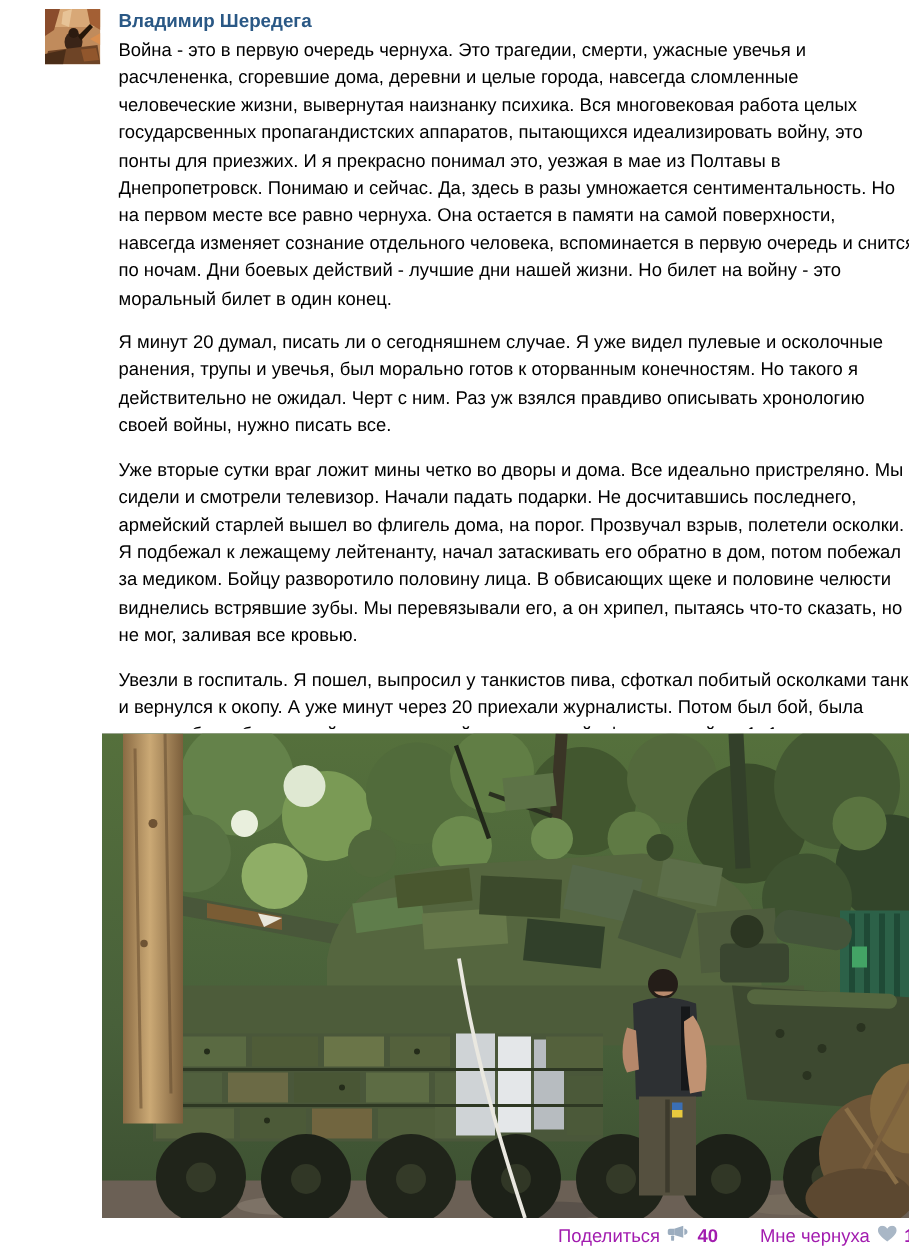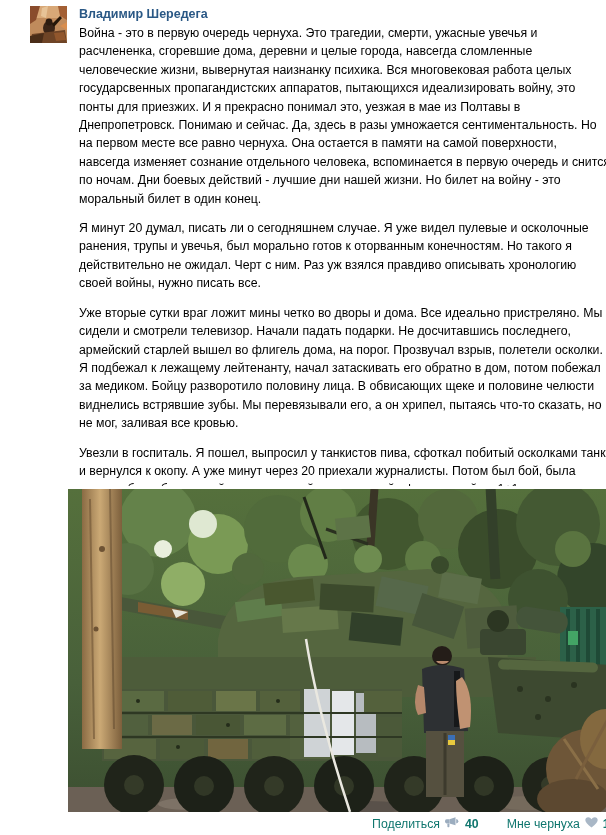--- a/index.html
+++ b/index.html
@@ -30,22 +30,22 @@
     position:absolute;left:51px;top:817px;width:543px;height:16px;
     font-size:12.3px;color:#9b9489;
   }
   .footer-left{position:absolute;left:0;top:0;display:flex;align-items:center;gap:5px;}
   .footer-right{position:absolute;right:0;top:0;display:flex;align-items:center;}
   .post-date{color:#9b9489;}
   .android-icon{display:inline-block;margin-top:1px;}
   .divider{color:#ccd0d5;padding:0 2px;}
   .reply-link{color:#6d8ba7;text-decoration:none;cursor:pointer;}
   .action{display:flex;align-items:center;gap:5px;text-decoration:none;cursor:pointer;}
-  .action-label{color:#0f766e;padding-left:12px;}
-  .action-count{font-weight:bold;color:#0f766e;}
+  .action-label{color:#a21caf;padding-left:12px;}
+  .action-count{font-weight:bold;color:#a21caf;}
   .gap{width:16px;}
 </style>
 </head>
 <body>
 
 <div class="page">
 
   <div class="avatar">
     <svg width="37" height="37" viewBox="0 0 37 37">
       <rect width="37" height="37" fill="#c08b5c"></rect>

